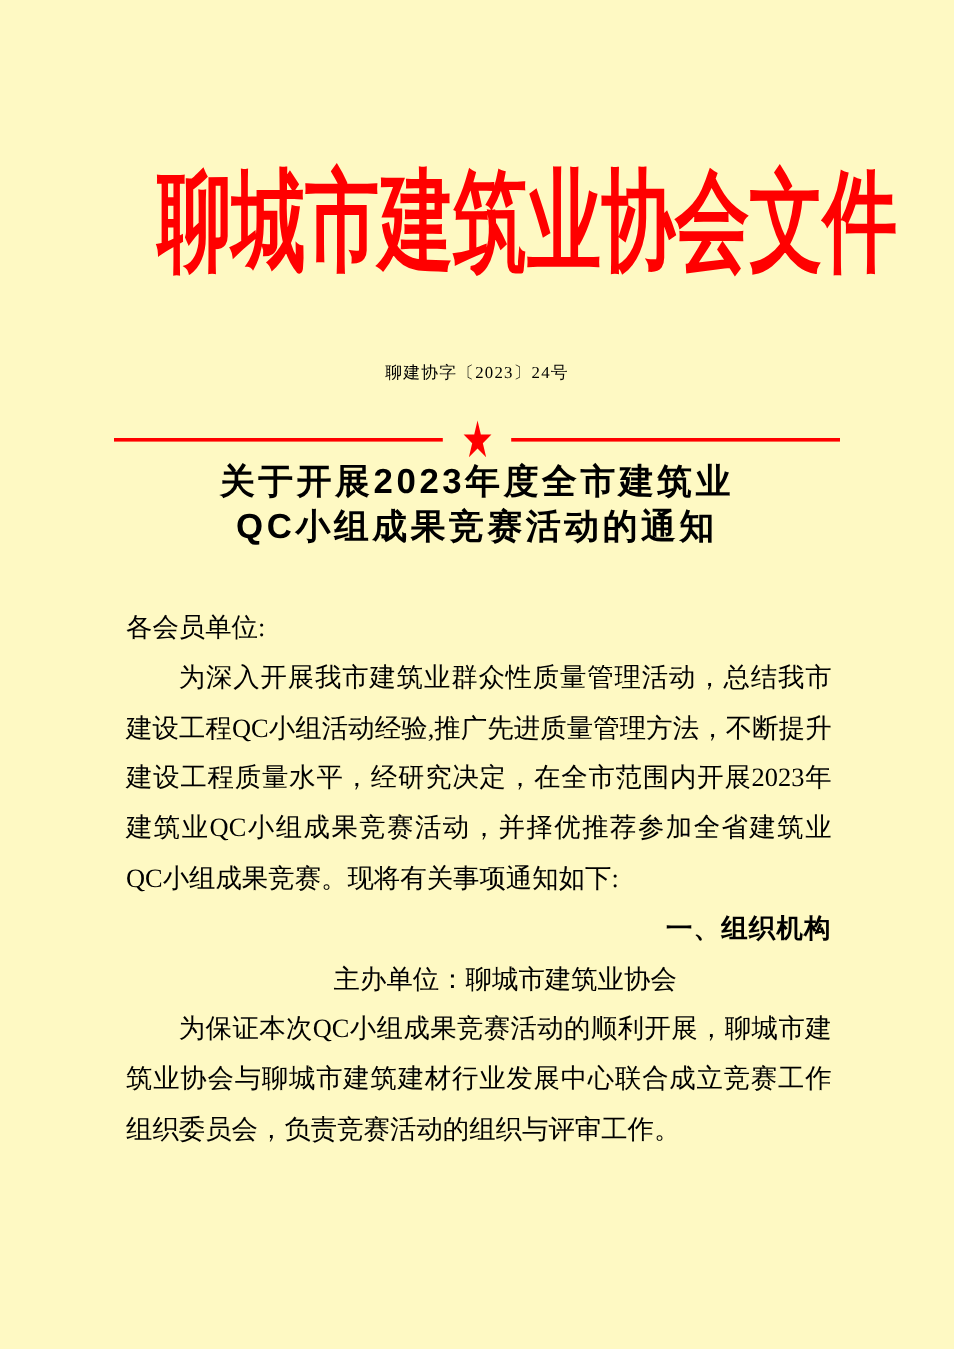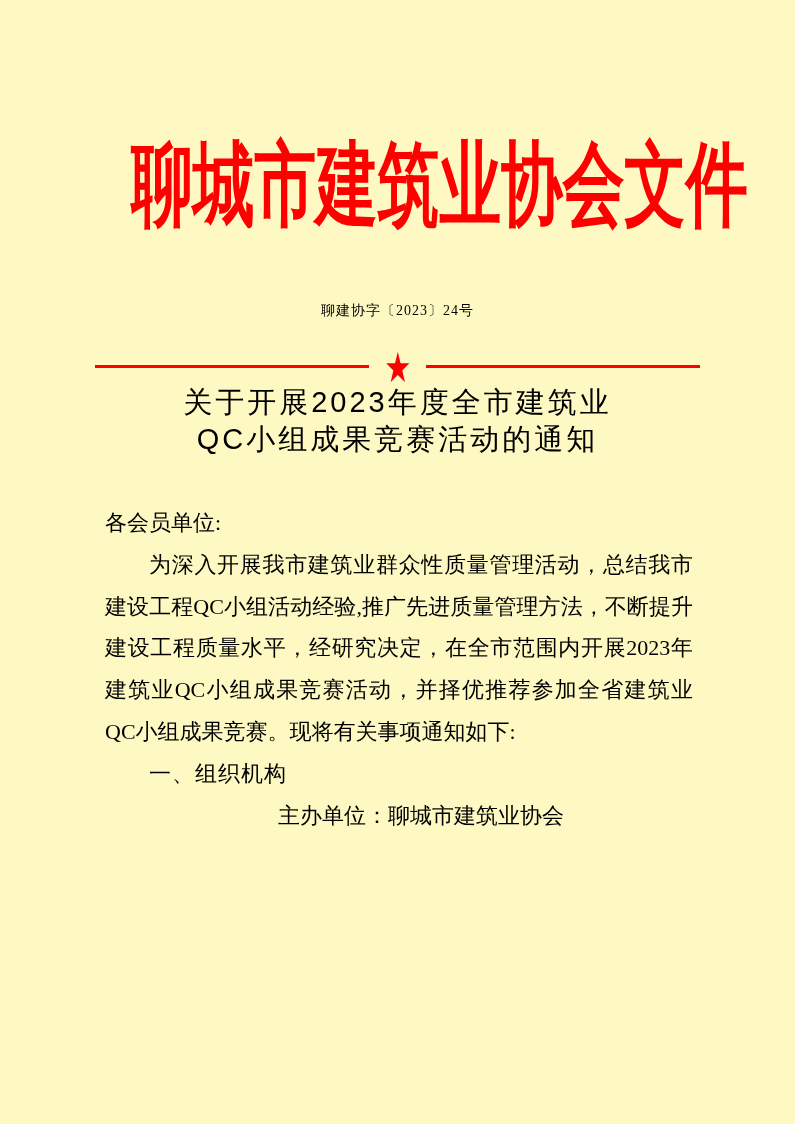--- a/index.html
+++ b/index.html
@@ -62,43 +62,43 @@
     margin: 0 10px;
     transform: scaleX(0.72) translateY(2px);
   }
   .doc-title {
     position: absolute;
     top: 384px;
     left: 0;
     width: 100%;
     text-align: center;
     font-family: "Liberation Sans", "DejaVu Sans", sans-serif;
-    font-weight: normal;
+    font-weight: bold;
     font-size: 29px;
     line-height: 37px;
     letter-spacing: 3px;
   }
   .body {
     position: absolute;
     top: 490px;
     left: 105px;
     width: 588px;
     font-size: 22px;
     line-height: 41.8px;
     text-align: justify;
     margin-top: 12px;
   }
   .body p { margin: 0; }
   .p-salutation { text-indent: 0; text-align: left; }
   .p-indent { text-indent: 2em; }
   .p-heading {
     font-family: "Liberation Sans", "DejaVu Sans", sans-serif;
-    font-weight: normal;
+    font-weight: bold;
     text-indent: 2em;
-    text-align: left;
+    text-align: right;
     letter-spacing: 1px;
   }
   .p-org { text-indent: 2em; text-align: center; }
   .p-org2 { padding-left: 148px; text-align: left; }
 </style>
 </head>
 <body>
 
 <div class="page">
 
@@ -115,15 +115,16 @@
   <div class="doc-title">
     <div>关于开展2023年度全市建筑业</div>
     <div>QC小组成果竞赛活动的通知</div>
   </div>
 
   <div class="body" id="doc-body">
       <p class="p-salutation">各会员单位:</p>
       <p class="p-indent">为深入开展我市建筑业群众性质量管理活动，总结我市建设工程QC小组活动经验,推广先进质量管理方法，不断提升建设工程质量水平，经研究决定，在全市范围内开展2023年建筑业QC小组成果竞赛活动，并择优推荐参加全省建筑业QC小组成果竞赛。现将有关事项通知如下:</p>
       <p class="p-heading">一、组织机构</p>
       <p class="p-org">主办单位：聊城市建筑业协会</p>
+      <p class="p-indent">为保证本次QC小组成果竞赛活动的顺利开展，聊城市建筑业协会与聊城市建筑建材行业发展中心联合成立竞赛工作组织委员会，负责竞赛活动的组织与评审工作。</p>
     </div>
 
 </div>
 
 </body></html>

